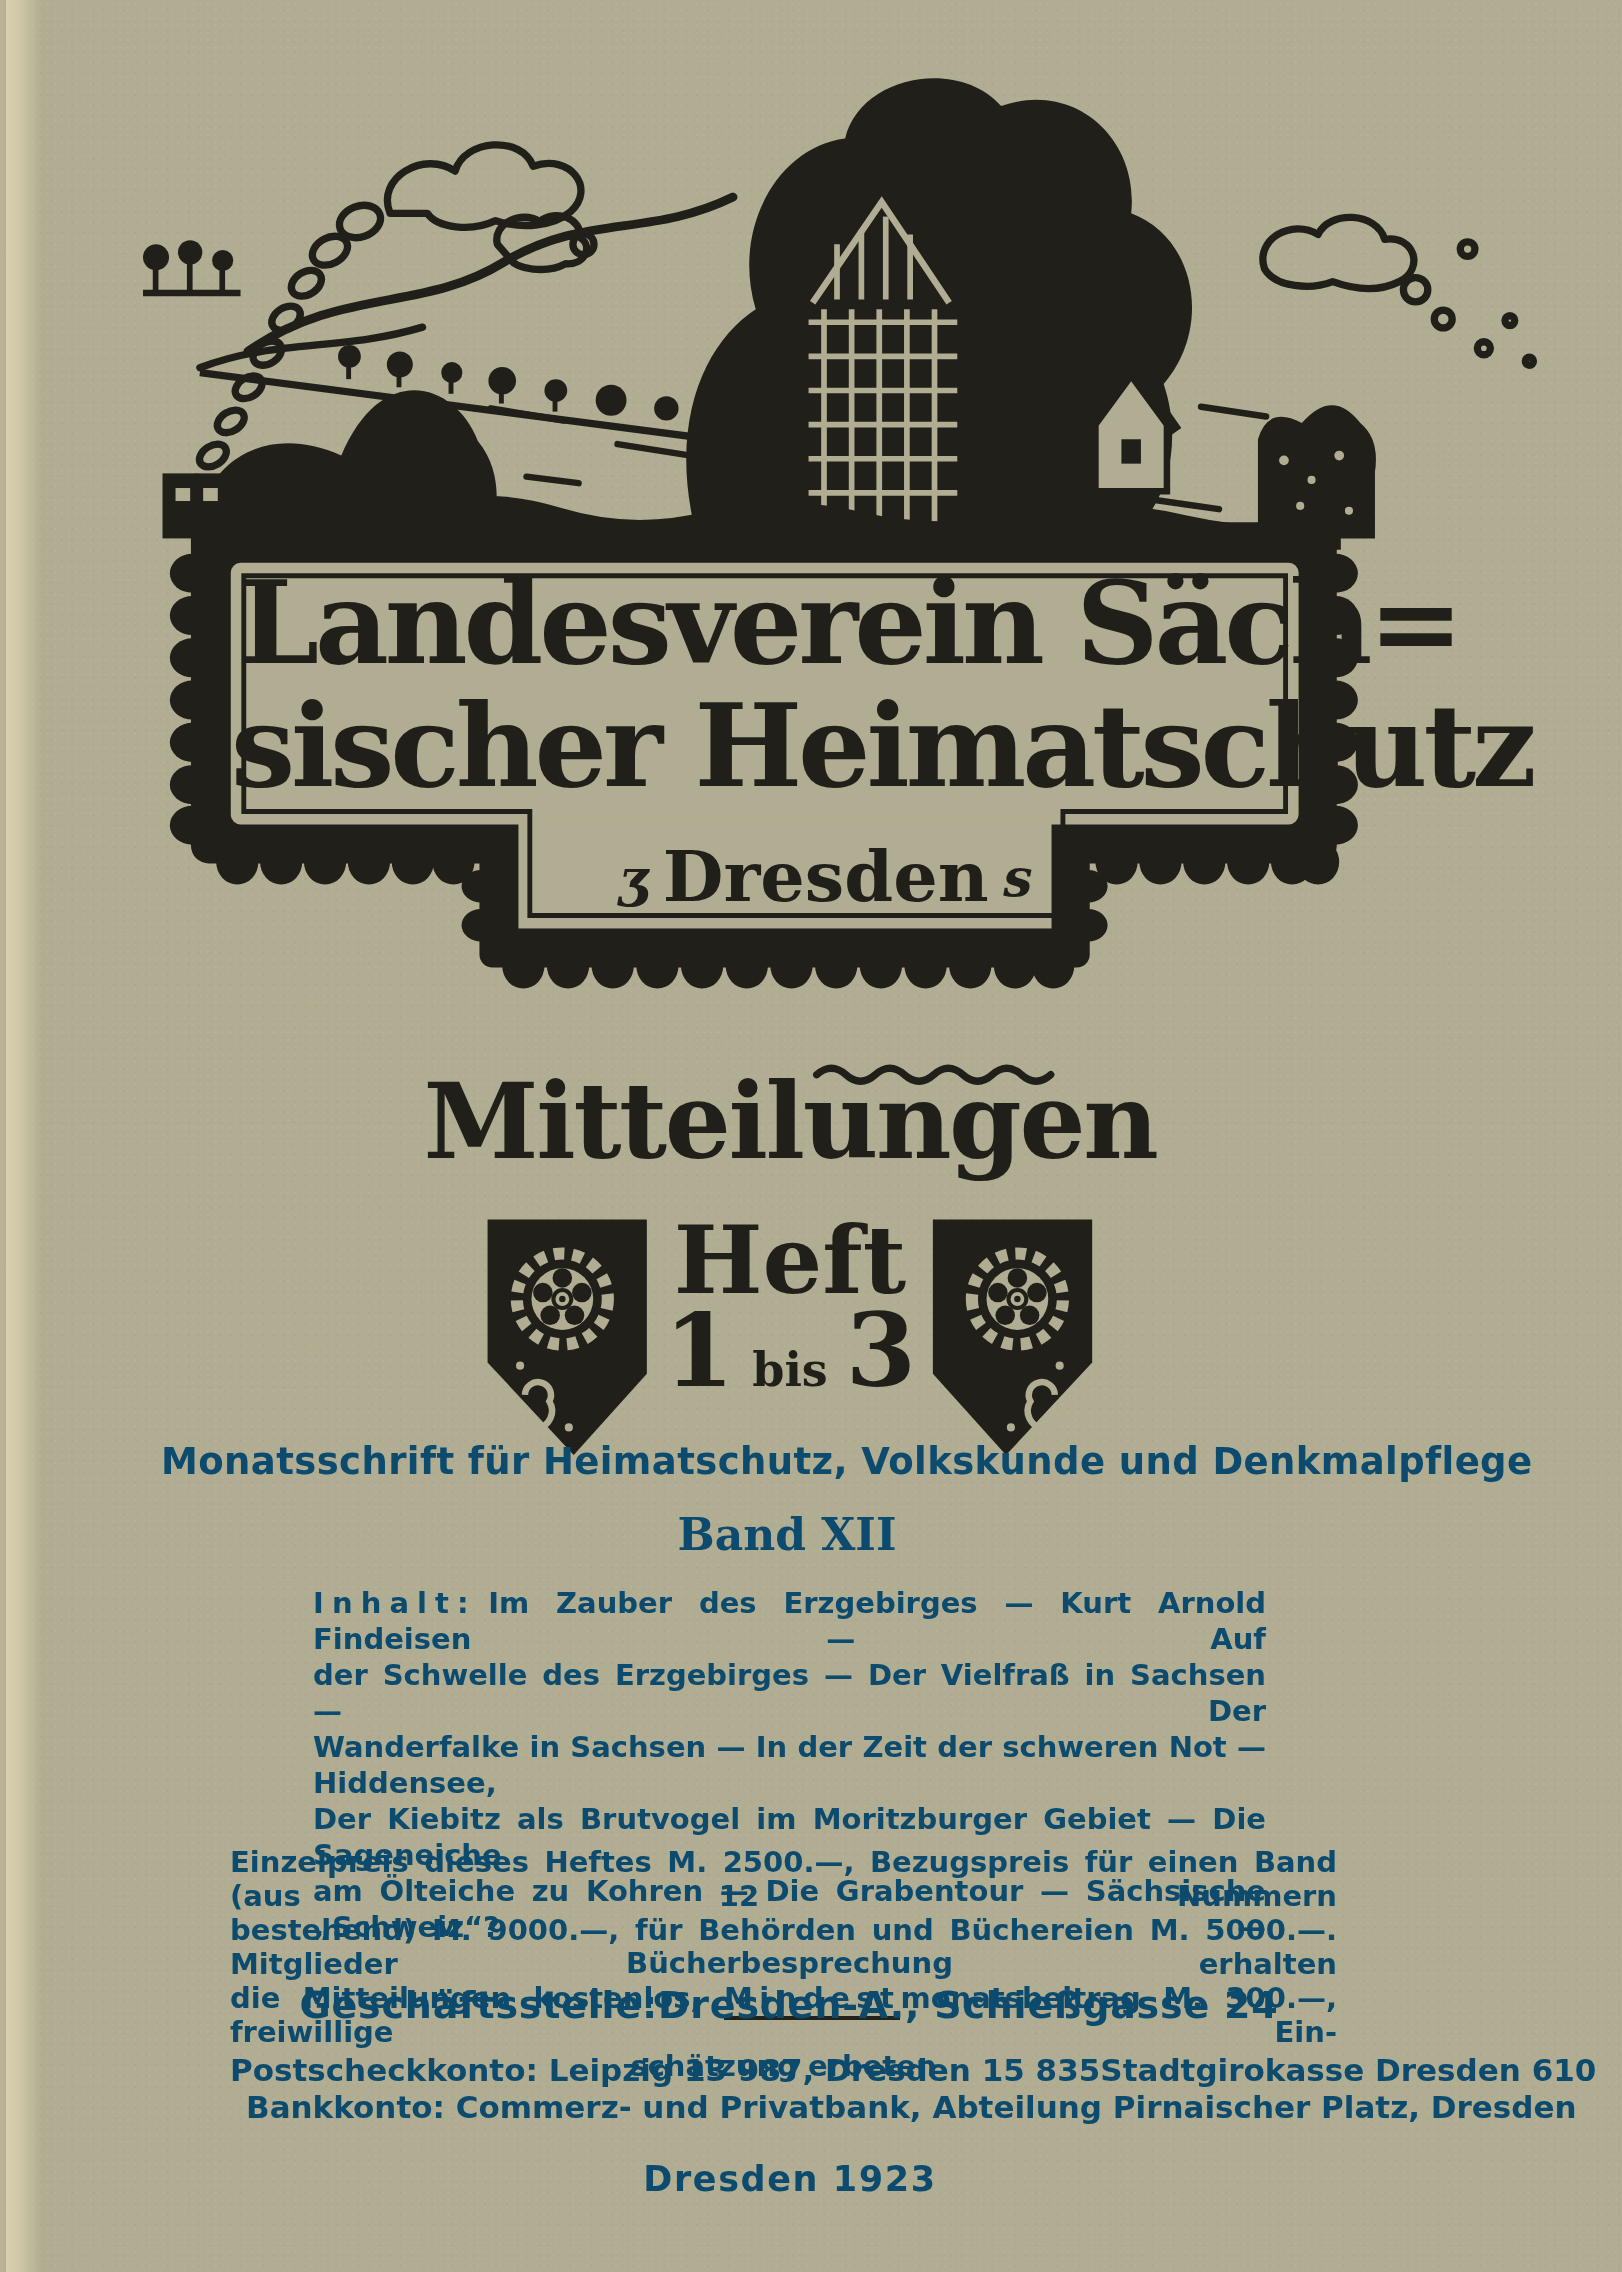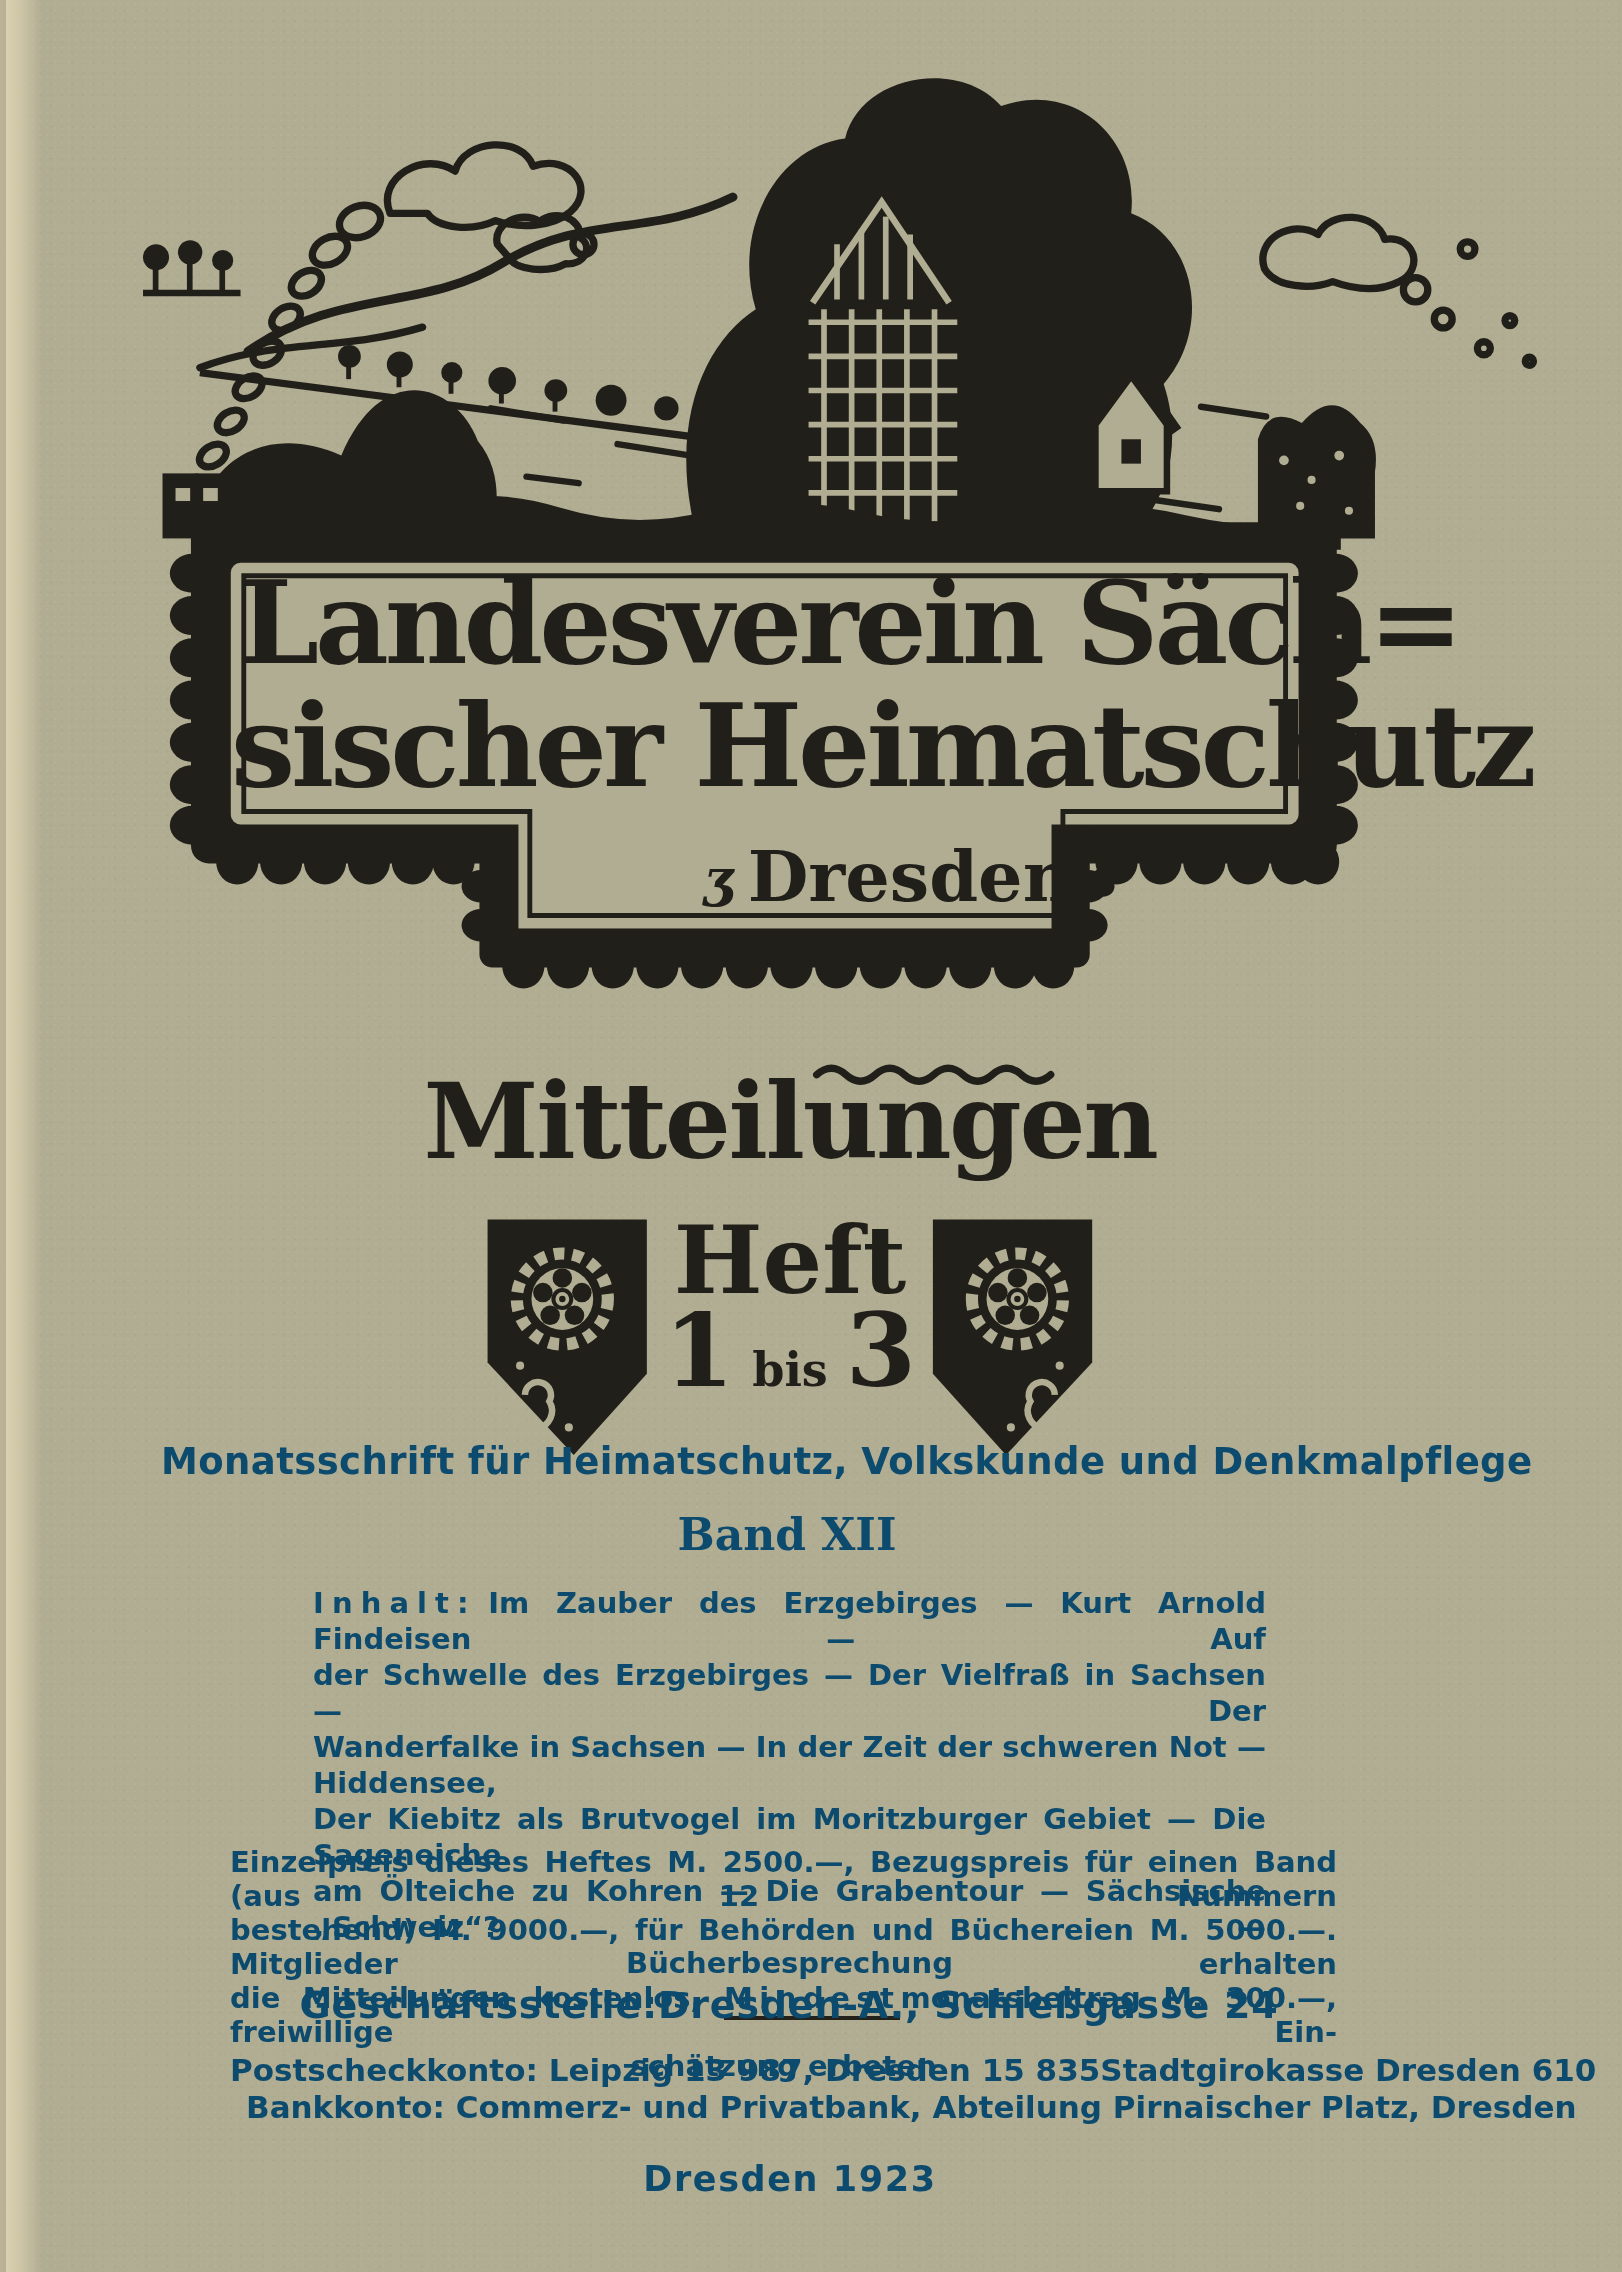--- a/index.html
+++ b/index.html
@@ -19,21 +19,21 @@
     left:0;top:0;bottom:0;width:42px;
     background:linear-gradient(90deg,#ddd4b4 0%,#cfc7a8 45%,rgba(207,199,168,0) 100%);
   }
   .page-edge-seam{left:0;top:0;bottom:0;width:5.7px;background:rgba(40,35,20,.18);}
   svg.art{position:absolute;left:0;top:0;}
   
   .bl{font-family:"DejaVu Serif", serif;font-weight:bold;color:#211f19;}
   .org-line{left:231px;width:1068px;text-align:center;font-size:114px;line-height:1;letter-spacing:-4.1px;white-space:nowrap;}
   .org1{top:566px;padding-left:8px;}
   .org2{top:689px;}
-  .dresden-row{left:519px;top:842px;width:613px;text-align:right;font-size:70px;line-height:1;white-space:nowrap;}
+  .dresden-row{left:519px;top:842px;width:613px;text-align:center;font-size:70px;line-height:1;white-space:nowrap;}
   .dres-orn{font-style:italic;font-size:52px;position:relative;top:-4.9px;padding:0 14.6px;}
   .mitteilungen{left:242px;top:1070px;width:1096px;text-align:center;font-size:104px;line-height:1;letter-spacing:-2.4px;white-space:nowrap;}
   .heft{left:242px;top:1213px;width:1096px;text-align:center;font-size:94px;line-height:1;}
   .issue{left:242px;top:1300px;width:1096px;display:flex;justify-content:center;align-items:baseline;gap:18px;line-height:1;}
   .issue .big{font-size:101px;}
   .issue .small{font-size:46px;}
   
   .b{font-weight:700;color:#0c4a6e;}
   .subtitle{left:161px;top:1440px;width:1252px;text-align:center;font-size:37px;letter-spacing:0.4px;white-space:nowrap;}
   .band{left:161px;top:1509px;width:1252px;text-align:center;font-size:44px;font-family:"DejaVu Serif",serif;}

